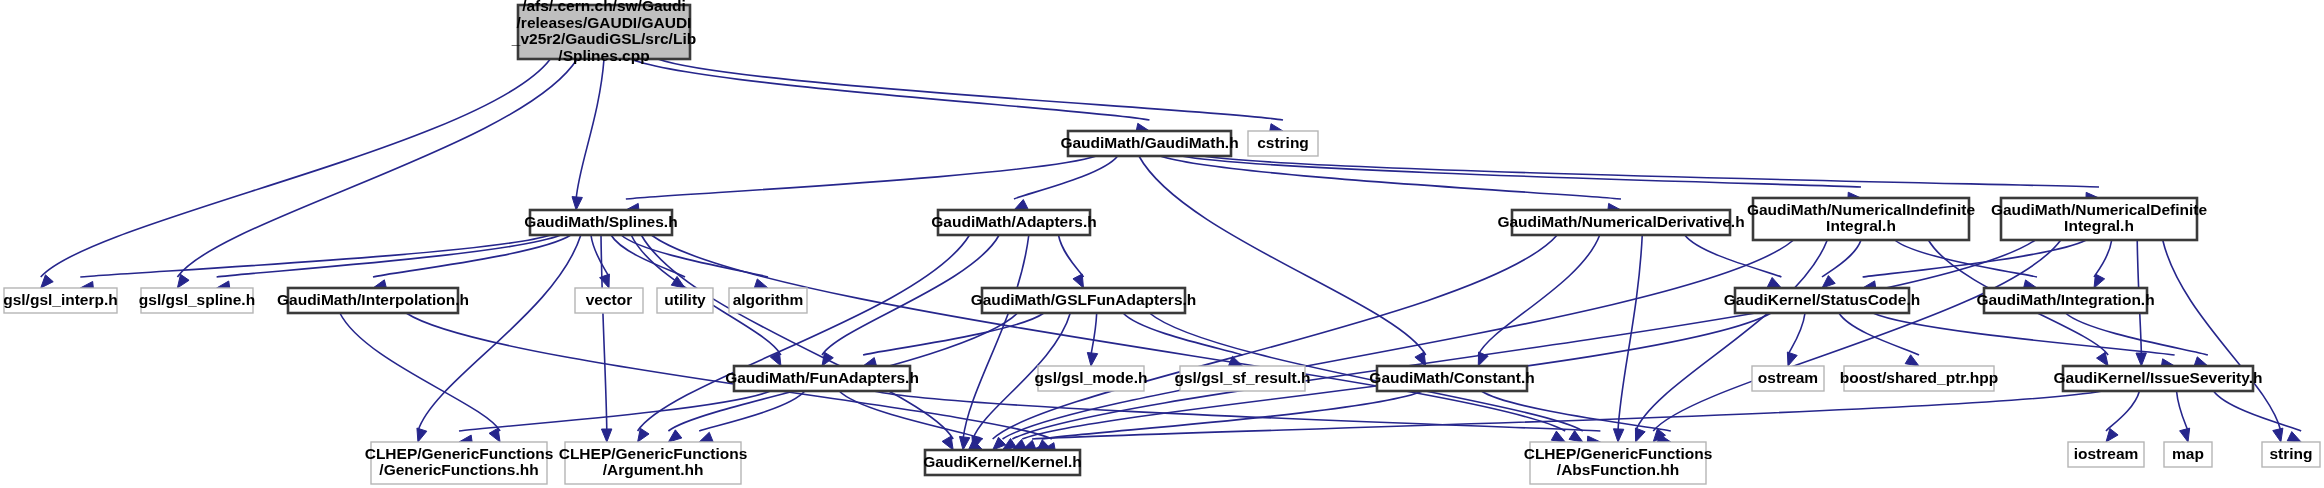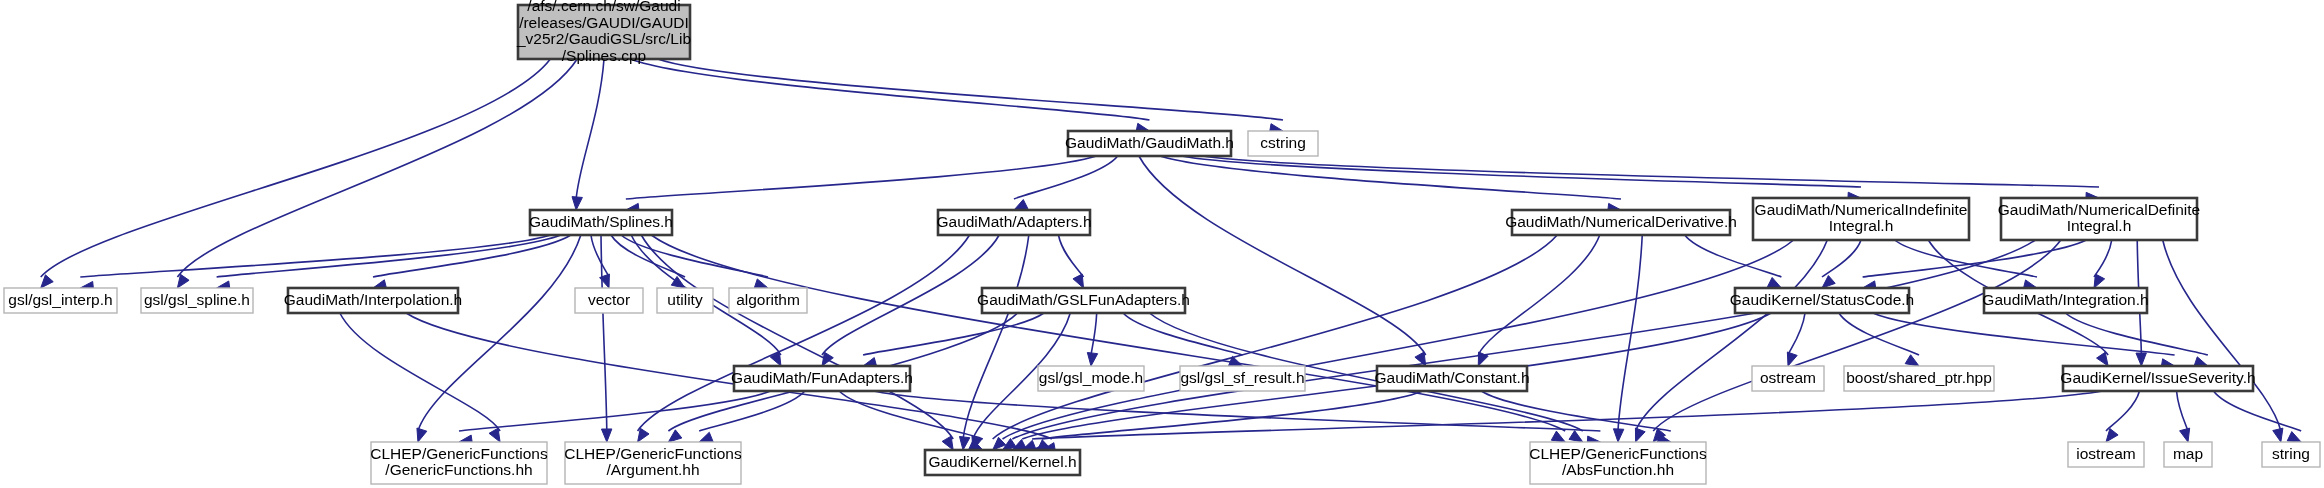--- a/index.html
+++ b/index.html
@@ -6,20 +6,21 @@
     margin: 0;
     padding: 0;
     background: #ffffff;
   }
   #canvas-wrap {
     position: relative;
     width: 2324px;
     height: 488px;
     background: #ffffff;
     font-family: "Liberation Sans", sans-serif;
+    font-weight: bold;
   }
   svg#graph {
     position: absolute;
     top: 0;
     left: 0;
     width: 2324px;
     height: 488px;
     display: block;
   }
   .edge-path {

